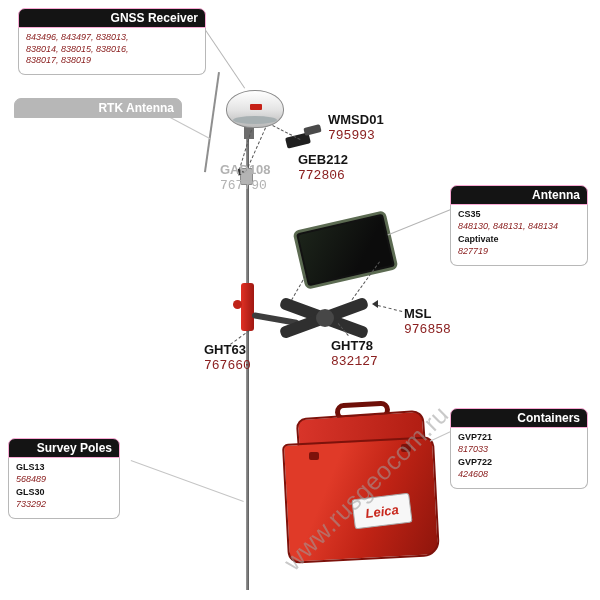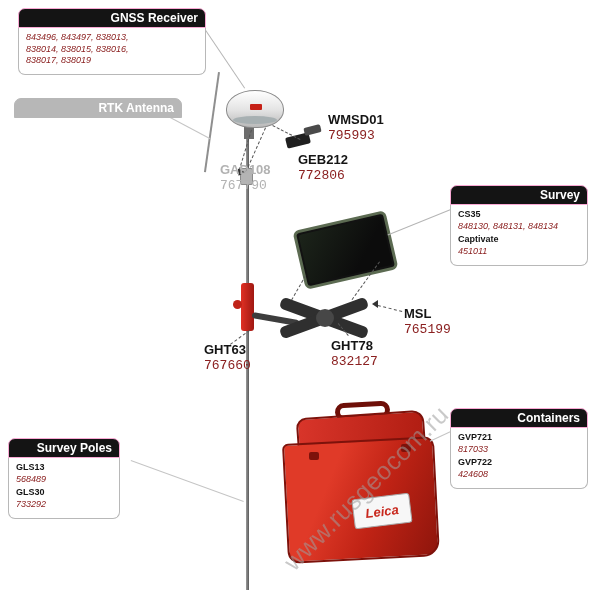--- a/index.html
+++ b/index.html
@@ -138,26 +138,26 @@
 838014, 838015, 838016,
 838017, 838019</div>
     </div>
   </div>
 
   <div class="labelbox disabled" style="left:14px;top:98px;width:168px">
     <div class="lb-header">RTK Antenna</div>
   </div>
 
   <div class="labelbox" style="left:450px;top:185px;width:138px">
-    <div class="lb-header">Survey</div>
+    <div class="lb-header">Antenna</div>
     <div class="lb-body">
       <div class="model">CS35</div>
       <div class="partnums">848130, 848131, 848134</div>
       <div class="model">Captivate</div>
-      <div class="partnums">451011</div>
+      <div class="partnums">827719</div>
     </div>
   </div>
 
   <div class="labelbox" style="left:8px;top:438px;width:112px">
     <div class="lb-header">Survey Poles</div>
     <div class="lb-body">
       <div class="model">GLS13</div>
       <div class="partnums">568489</div>
       <div class="model">GLS30</div>
       <div class="partnums">733292</div>
@@ -184,21 +184,21 @@
     <div class="fl-num">795993</div>
   </div>
 
   <div class="freelabel" style="left:298px;top:152px">
     <div class="fl-model">GEB212</div>
     <div class="fl-num">772806</div>
   </div>
 
   <div class="freelabel" style="left:404px;top:306px">
     <div class="fl-model">MSL</div>
-    <div class="fl-num">765199</div>
+    <div class="fl-num">976858</div>
   </div>
 
   <div class="freelabel" style="left:204px;top:342px">
     <div class="fl-model">GHT63</div>
     <div class="fl-num">767660</div>
   </div>
 
   <div class="freelabel" style="left:331px;top:338px">
     <div class="fl-model">GHT78</div>
     <div class="fl-num">832127</div>

